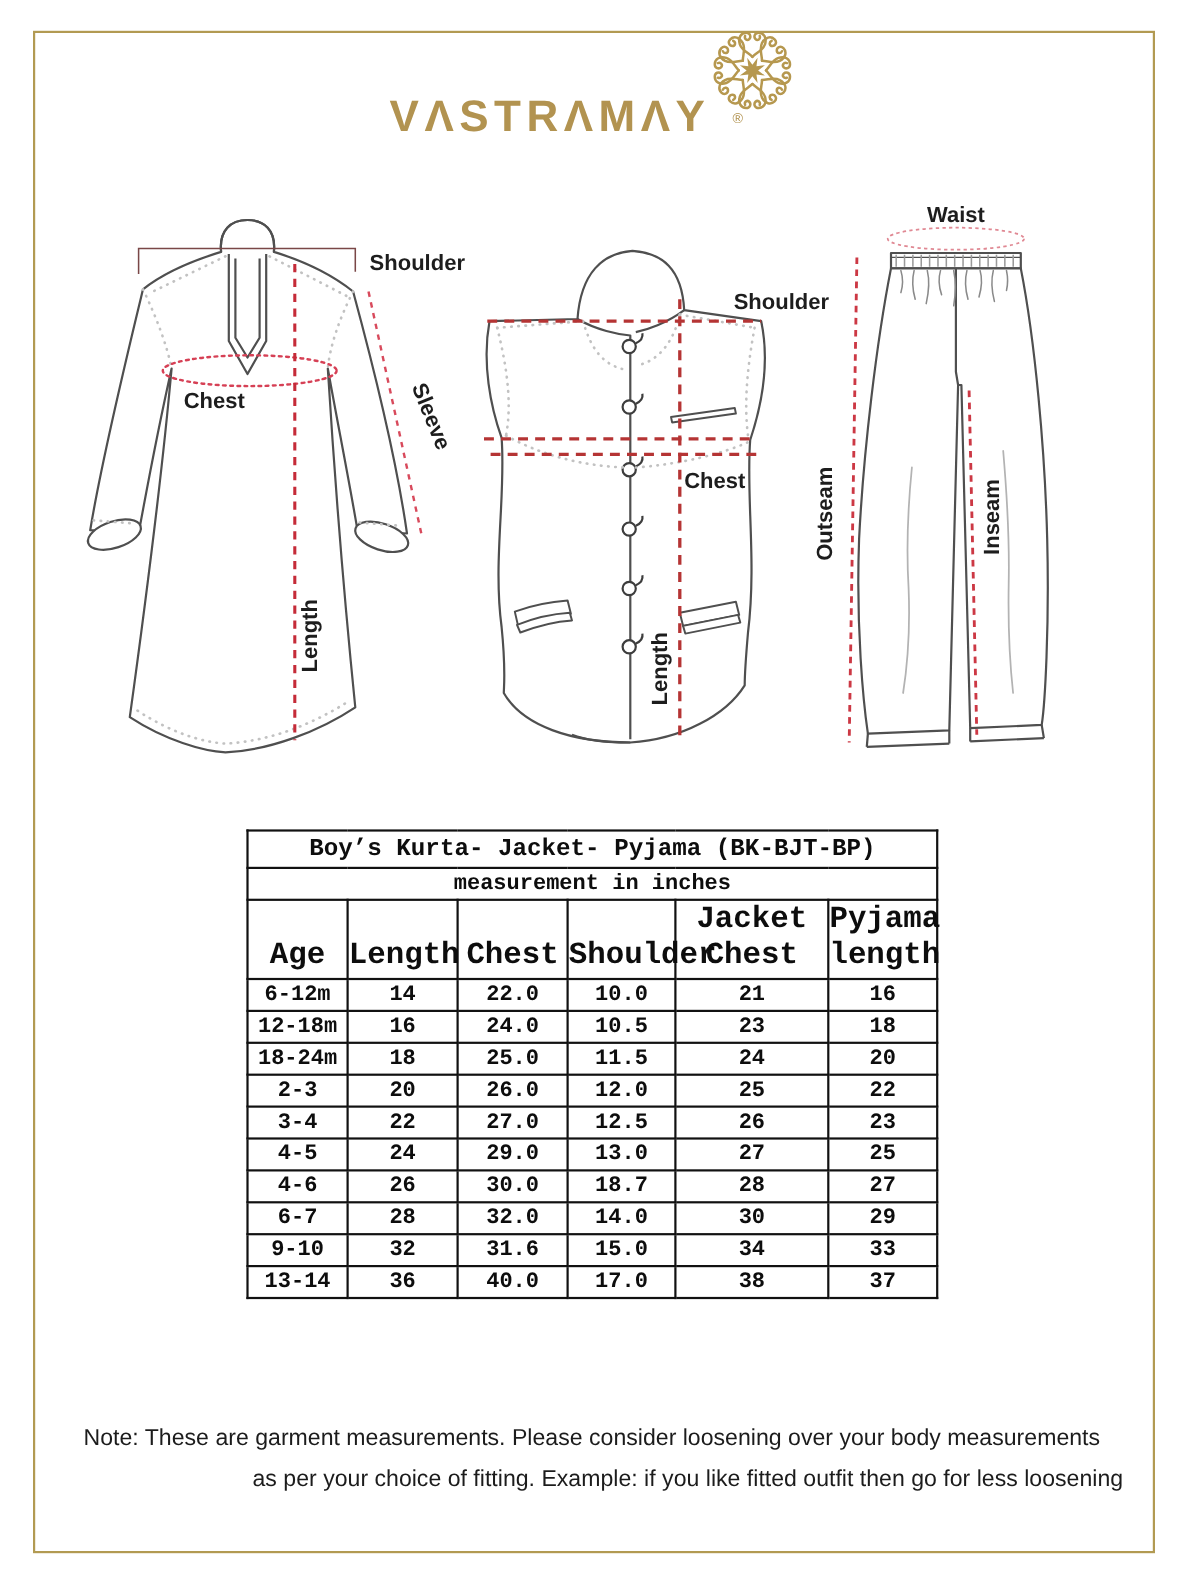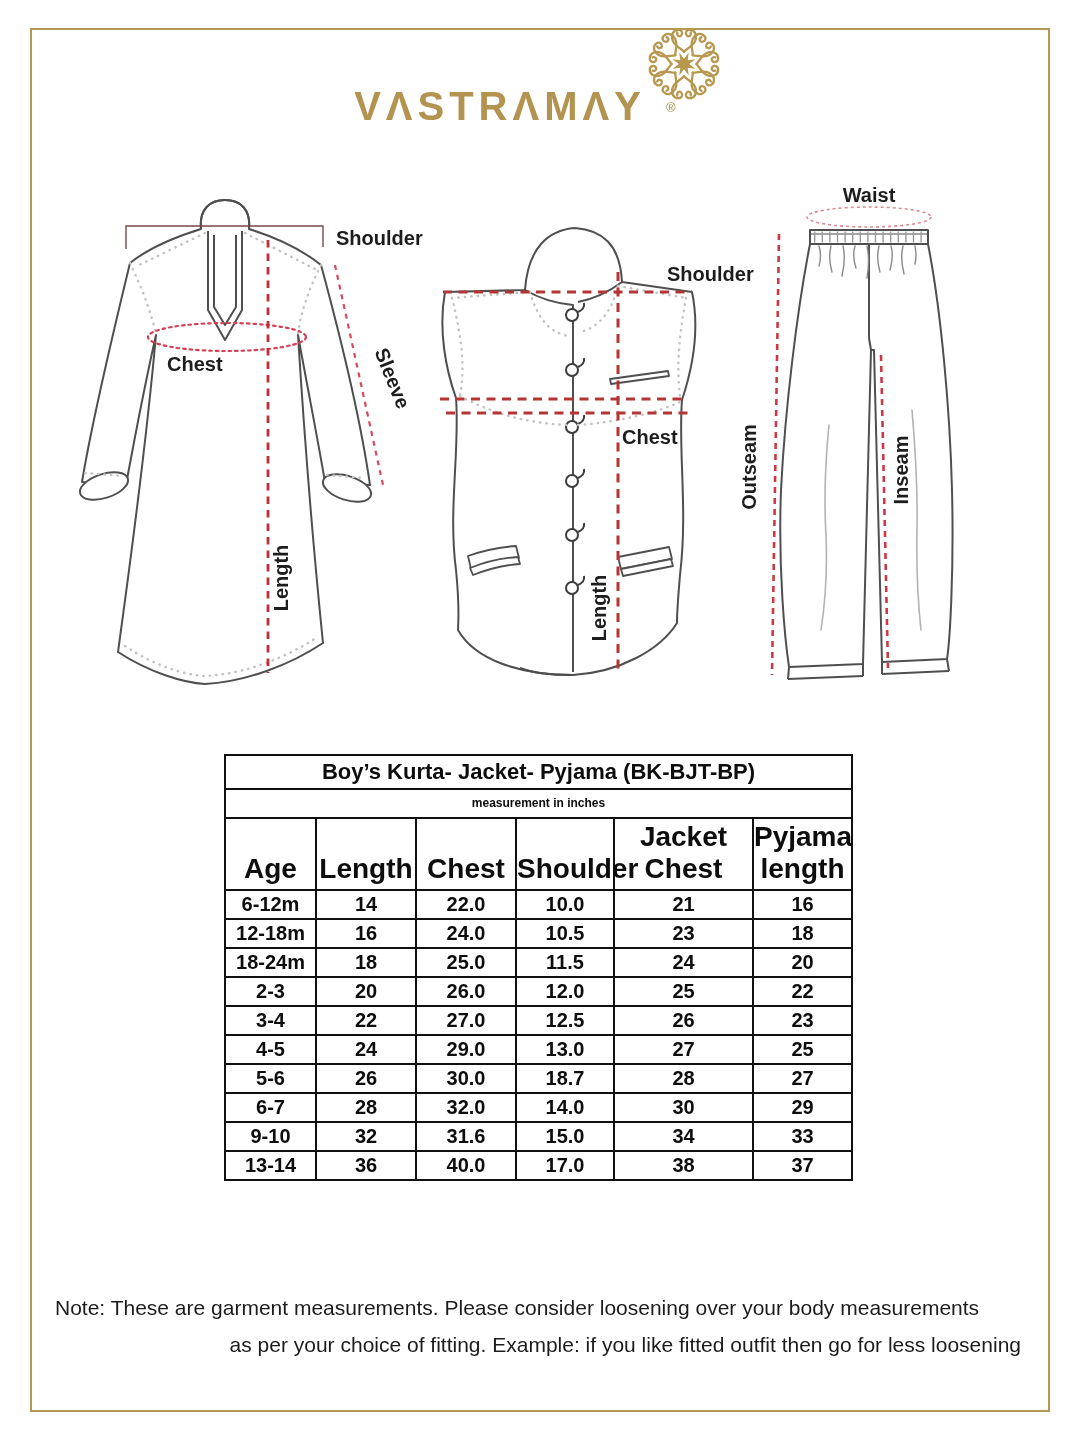--- a/index.html
+++ b/index.html
@@ -10,30 +10,30 @@
   
   .brand-text{position:absolute;left:340px;top:84px;width:320px;text-align:center;
               font-size:40px;letter-spacing:5px;color:#b29350;font-weight:700;white-space:nowrap;}
   .brand-reg{position:absolute;left:666px;top:100px;font-size:13px;color:#b29350;}
   .emblem{position:absolute;left:646px;top:26px;}
   
   .svg-abs{position:absolute;}
   .dlabel{font-family:"Liberation Sans",sans-serif;font-weight:700;font-size:20px;fill:#1d1d1d;}
   
   .size-table{position:absolute;left:224px;top:754px;width:627px;border-collapse:collapse;
-              table-layout:fixed;font-family:Liberation Sans, sans-serif;color:#0d0d0d;}
+              table-layout:fixed;font-family:Liberation Mono, monospace;color:#0d0d0d;}
   .size-table td,.size-table th{border:2px solid #111;text-align:center;font-weight:700;
               padding:0;line-height:1.15;}
   .size-table .title-cell{font-size:22px;height:32px;}
-  .size-table .sub-cell{font-size:12px;height:27px;}
+  .size-table .sub-cell{font-size:20px;height:27px;}
   .size-table th{font-size:28px;height:66px;vertical-align:bottom;padding-bottom:4px;margin-left:32px;}
   .size-table tbody td{font-size:20px;height:27px;}
   
   .note{position:absolute;left:55px;top:1289px;width:966px;color:#1c1c1c;font-size:21px;line-height:37px;}
-  .note .l1{text-align:left;white-space:nowrap;}
+  .note .l1{text-align:center;white-space:nowrap;}
   .note .l2{text-align:right;white-space:nowrap;}
 </style>
 </head>
 <body>
 
 <div class="page">
 
   <div class="frame"></div>
 
   <div class="brand-text">VΛSTRΛMΛY</div>
@@ -268,21 +268,21 @@
         </tr>
         <tr>
           <td>4-5</td>
           <td>24</td>
           <td>29.0</td>
           <td>13.0</td>
           <td>27</td>
           <td>25</td>
         </tr>
         <tr>
-          <td>5-6</td>
+          <td>4-6</td>
           <td>26</td>
           <td>30.0</td>
           <td>18.7</td>
           <td>28</td>
           <td>27</td>
         </tr>
         <tr>
           <td>6-7</td>
           <td>28</td>
           <td>32.0</td>

